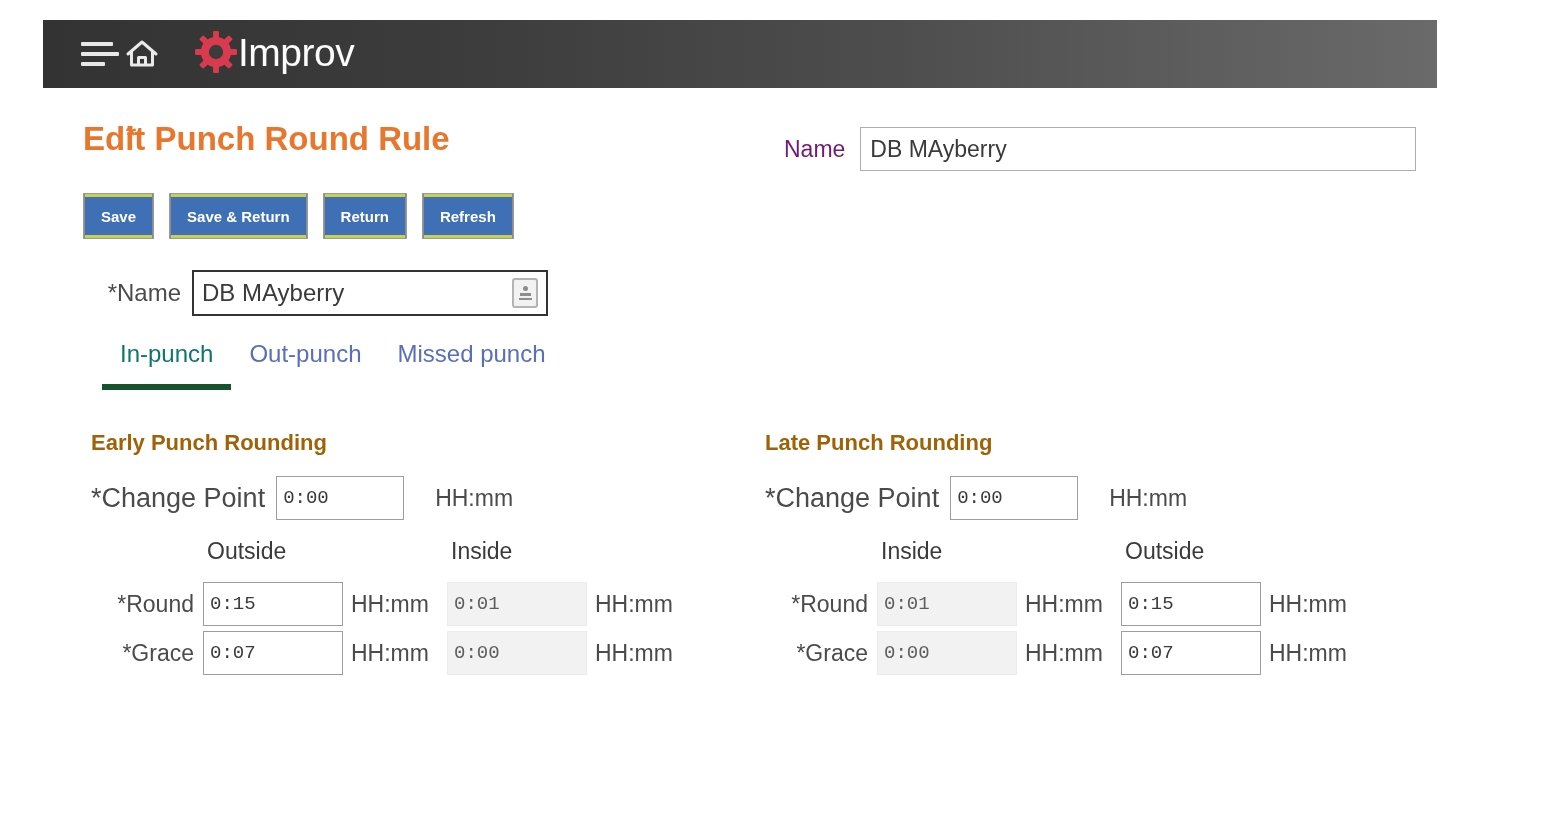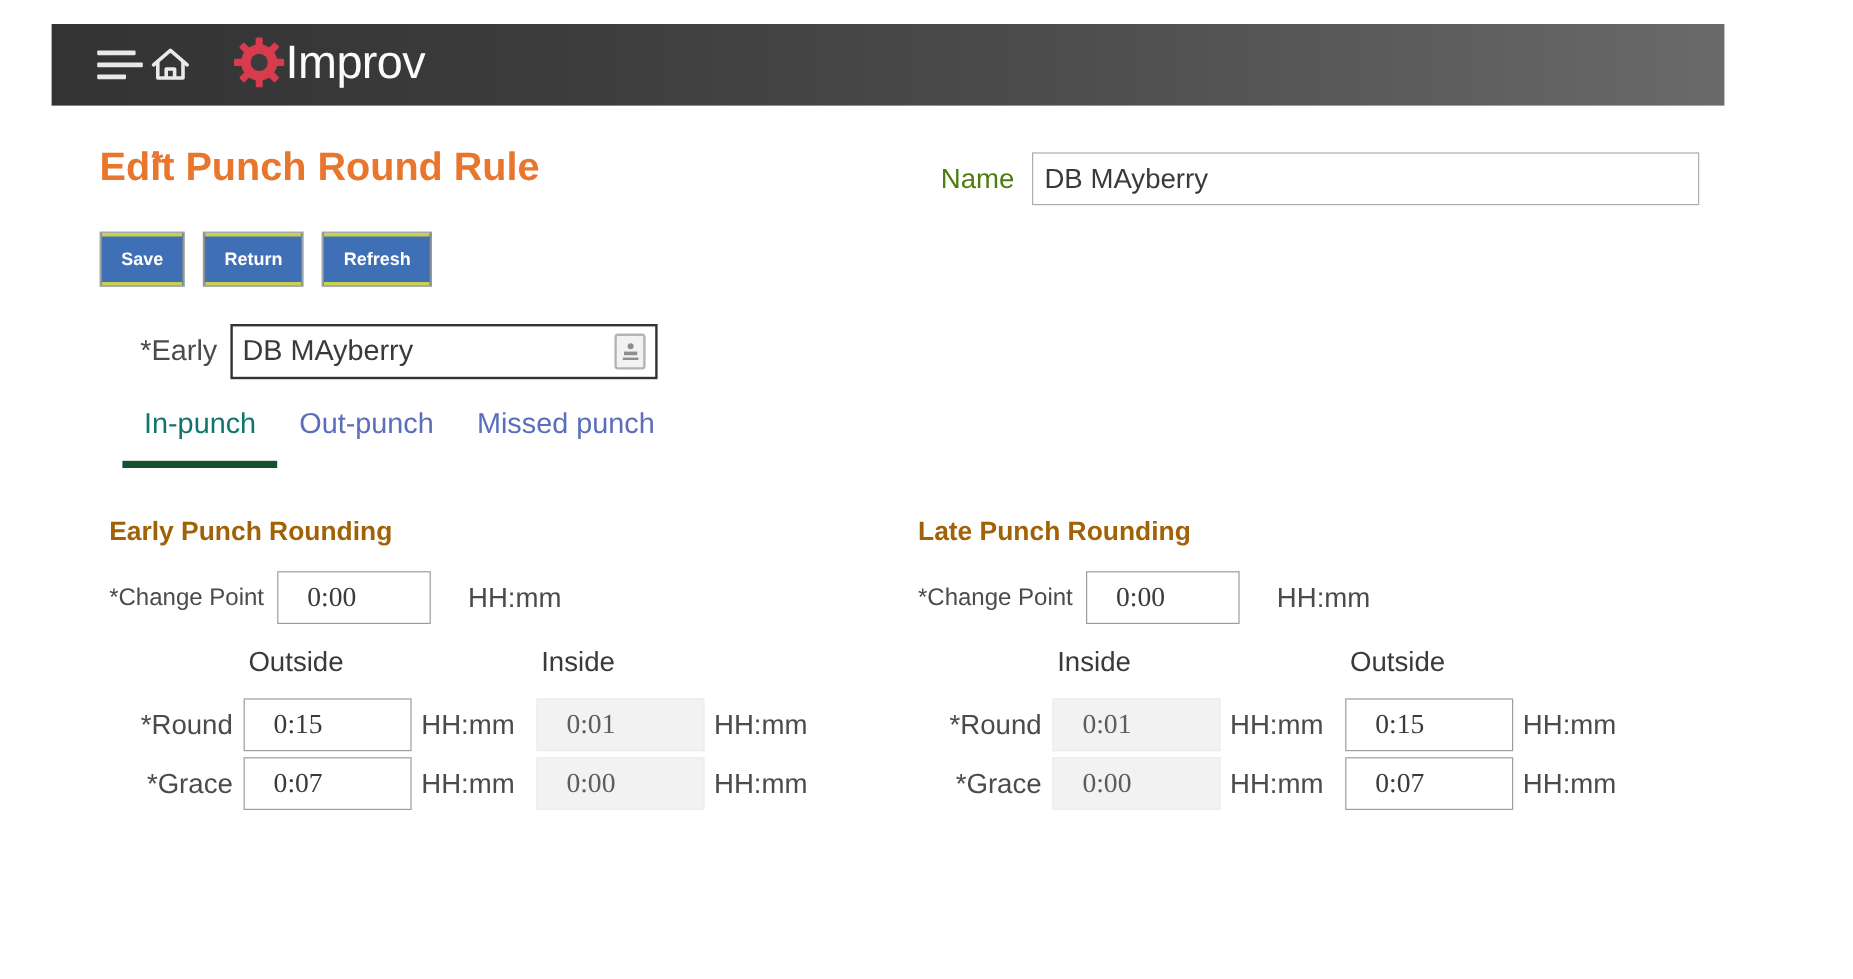--- a/index.html
+++ b/index.html
@@ -101,21 +101,21 @@
 
   .name-header {
     position: absolute;
     left: 784px;
     top: 7px;
     display: flex;
     align-items: center;
   }
   .name-header-label {
     font-size: 23px;
-    color: #4d7c0f;
+    color: #701a75;
     margin-right: 15px;
   }
   .name-header-input {
     width: 556px;
     height: 44px;
     border: 1px solid #adadad;
     background: #ffffff;
     font-family: "Liberation Sans", sans-serif;
     font-size: 23px;
     color: #3a3a3a;
@@ -243,38 +243,38 @@
     font-weight: bold;
     color: #a16207;
     margin-bottom: 20px;
   }
   .cp-row {
     display: flex;
     align-items: center;
     margin-bottom: 18px;
   }
   .cp-label {
-    font-size: 20px;
+    font-size: 27px;
     color: #4b4b4b;
     margin-right: 11px;
     white-space: nowrap;
   }
   .unit {
     font-size: 23px;
     color: #4b4b4b;
     white-space: nowrap;
   }
 
   .tinput {
-    font-family: Liberation Serif, serif;
-    font-size: 23px;
+    font-family: Liberation Mono, monospace;
+    font-size: 19px;
     color: #3a3a3a;
     height: 44px;
     box-sizing: border-box;
-    padding: 0 24px;
+    padding: 0 6px;
     background: #ffffff;
     border: 1px solid #9d9d9d;
     outline: none;
   }
   .tinput.disabled {
     background: #f2f2f2;
     border: 1px solid #ececec;
     color: #5d5d5d;
   }
   .cp-input { width: 128px; margin-right: 31px; }
@@ -357,26 +357,27 @@
   </div>
 
   <div class="name-header">
     <span class="name-header-label">Name</span>
     <input class="name-header-input" type="text" value="DB MAyberry" style="">
   </div>
 </div>
 
 <div class="button-bar">
   <button class="action-btn">Save</button>
+  <button class="action-btn">Save &amp; Return</button>
   <button class="action-btn">Return</button>
   <button class="action-btn">Refresh</button>
 </div>
 
 <div class="name-field-row">
-  <div class="name-field-label">*Early</div>
+  <div class="name-field-label">*Name</div>
   <div class="name-field-box">
     <input type="text" value="DB MAyberry" style="">
     <span class="picker-icon">
       <i class="head"></i>
       <i class="body"></i>
       <i class="line"></i>
     </span>
   </div>
 </div>
 

